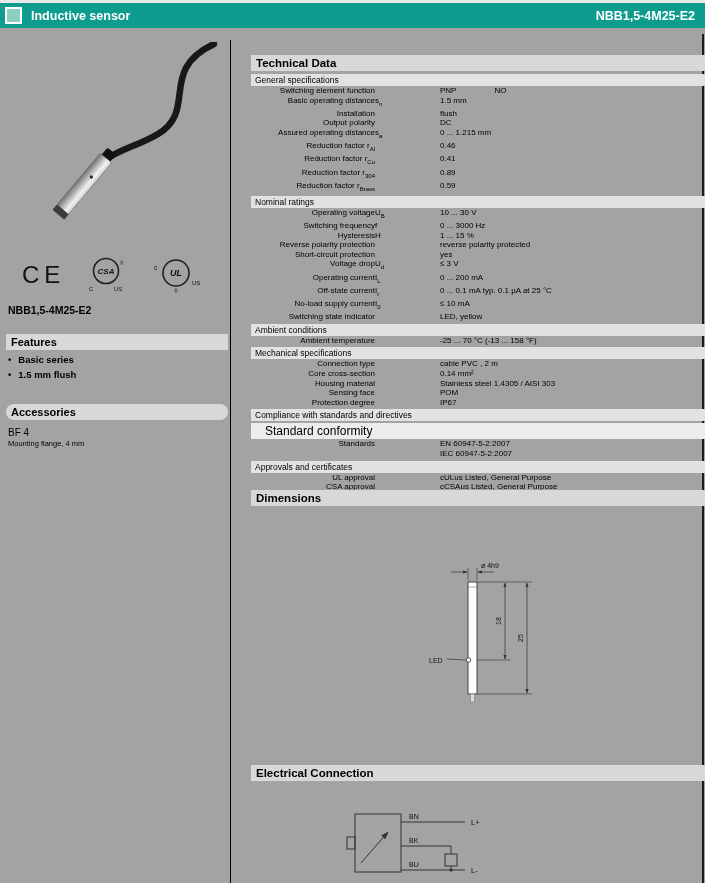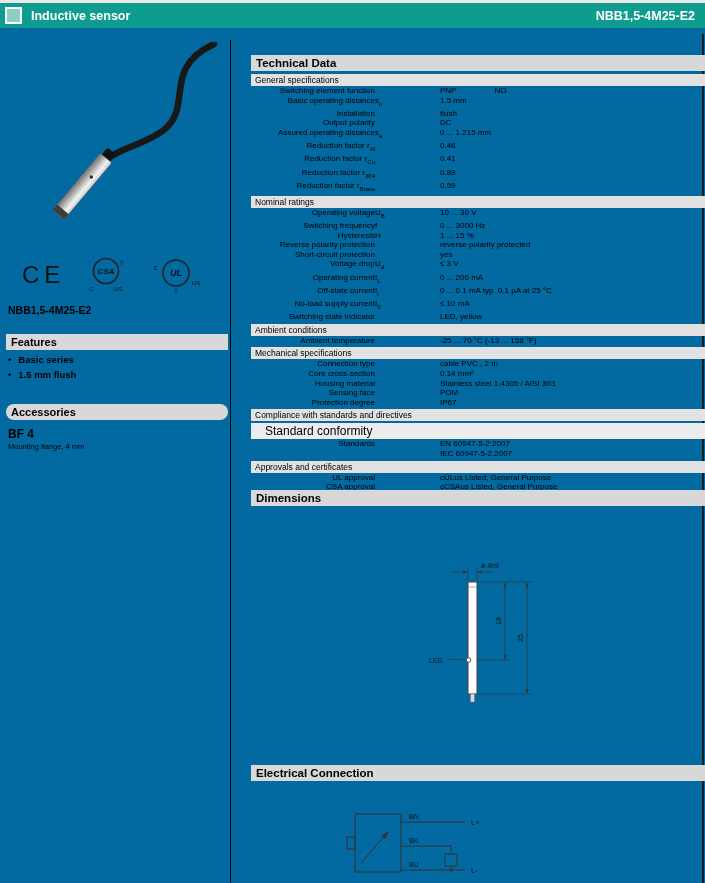--- a/index.html
+++ b/index.html
@@ -1,18 +1,18 @@
 <!DOCTYPE html>
 <html style="--accent: #0e9c8f;"><head>
 <meta charset="utf-8">
 <style>
   * { box-sizing: border-box; margin: 0; padding: 0; }
   html, body { width: 705px; height: 883px; }
   body { font-family: "Liberation Sans", sans-serif; background: #e9e9e7; }
-  .page { position: relative; width: 705px; height: 883px; background: #0369a1; overflow: hidden; }
+  .page { position: relative; width: 705px; height: 883px; background: #a3a3a3; overflow: hidden; }
   .top-strip { position: absolute; top: 0; left: 0; right: 0; height: 3px; background: #e9e9e7; }
 
   .topbar { position: absolute; top: 3px; left: 0; width: 705px; height: 25px;
             background: var(--accent, #0e9c8f); display: flex; align-items: center; }
   .cube { width: 17px; height: 17px; margin-left: 5px; background: #8bcec3; border: 2px solid #fff; }
   .title-left { color: #fff; font-weight: bold; font-size: 12.5px; margin-left: 9px; }
   .title-right { color: #fff; font-weight: bold; font-size: 12.5px; margin-left: auto; margin-right: 10px; }
 
   .v-divider { position: absolute; left: 230px; top: 40px; height: 843px; width: 1px; background: #000; }
   .right-edge { position: absolute; left: 702px; top: 34px; height: 849px; width: 2px; background: #1b1b1b; }
@@ -21,21 +21,21 @@
   .left-col { position: absolute; left: 6px; top: 42px; width: 222px; }
   .photo { height: 208px; position: relative; }
   .marks { display: flex; align-items: center; margin: 4px 0 0 16px; height: 42px; }
   .ce { font-size: 24px; letter-spacing: 5px; color: #111; font-weight: 500; margin-right: 20px; }
   .lc-header { background: #d8d8d8; font-weight: bold; font-size: 11px; padding: 2px 5px; }
   .mn-header { margin-top: 32px; }
   .ft-header { margin-top: 18px; }
   .ac-header { margin-top: 24px; border-radius: 8px; }
   .model-value { font-weight: bold; font-size: 10.5px; margin: 8px 0 0 2px; }
   .feature-item { font-weight: bold; font-size: 9.5px; margin: 4px 0 0 2px; display: flex; gap: 7px; }
-  .acc-name { font-weight: bold; font-size: 12px; margin: 7px 0 0 2px; }
+  .acc-name { font-weight: normal; font-size: 10px; margin: 7px 0 0 2px; }
   .acc-desc { font-size: 7.5px; margin: 1px 0 0 2px; }
 
   
   .right-col { position: absolute; left: 251px; top: 55px; width: 462px; height: 720px; }
   .rc-header { position: absolute; left: 0; right: 0; background: #d8d8d8;
                font-weight: bold; font-size: 11.5px; padding: 2px 5px; }
   .rc-h1 { top: 0; }
   .dims-h { top: 435px; }
   .elec-h { top: 710px; }
 

